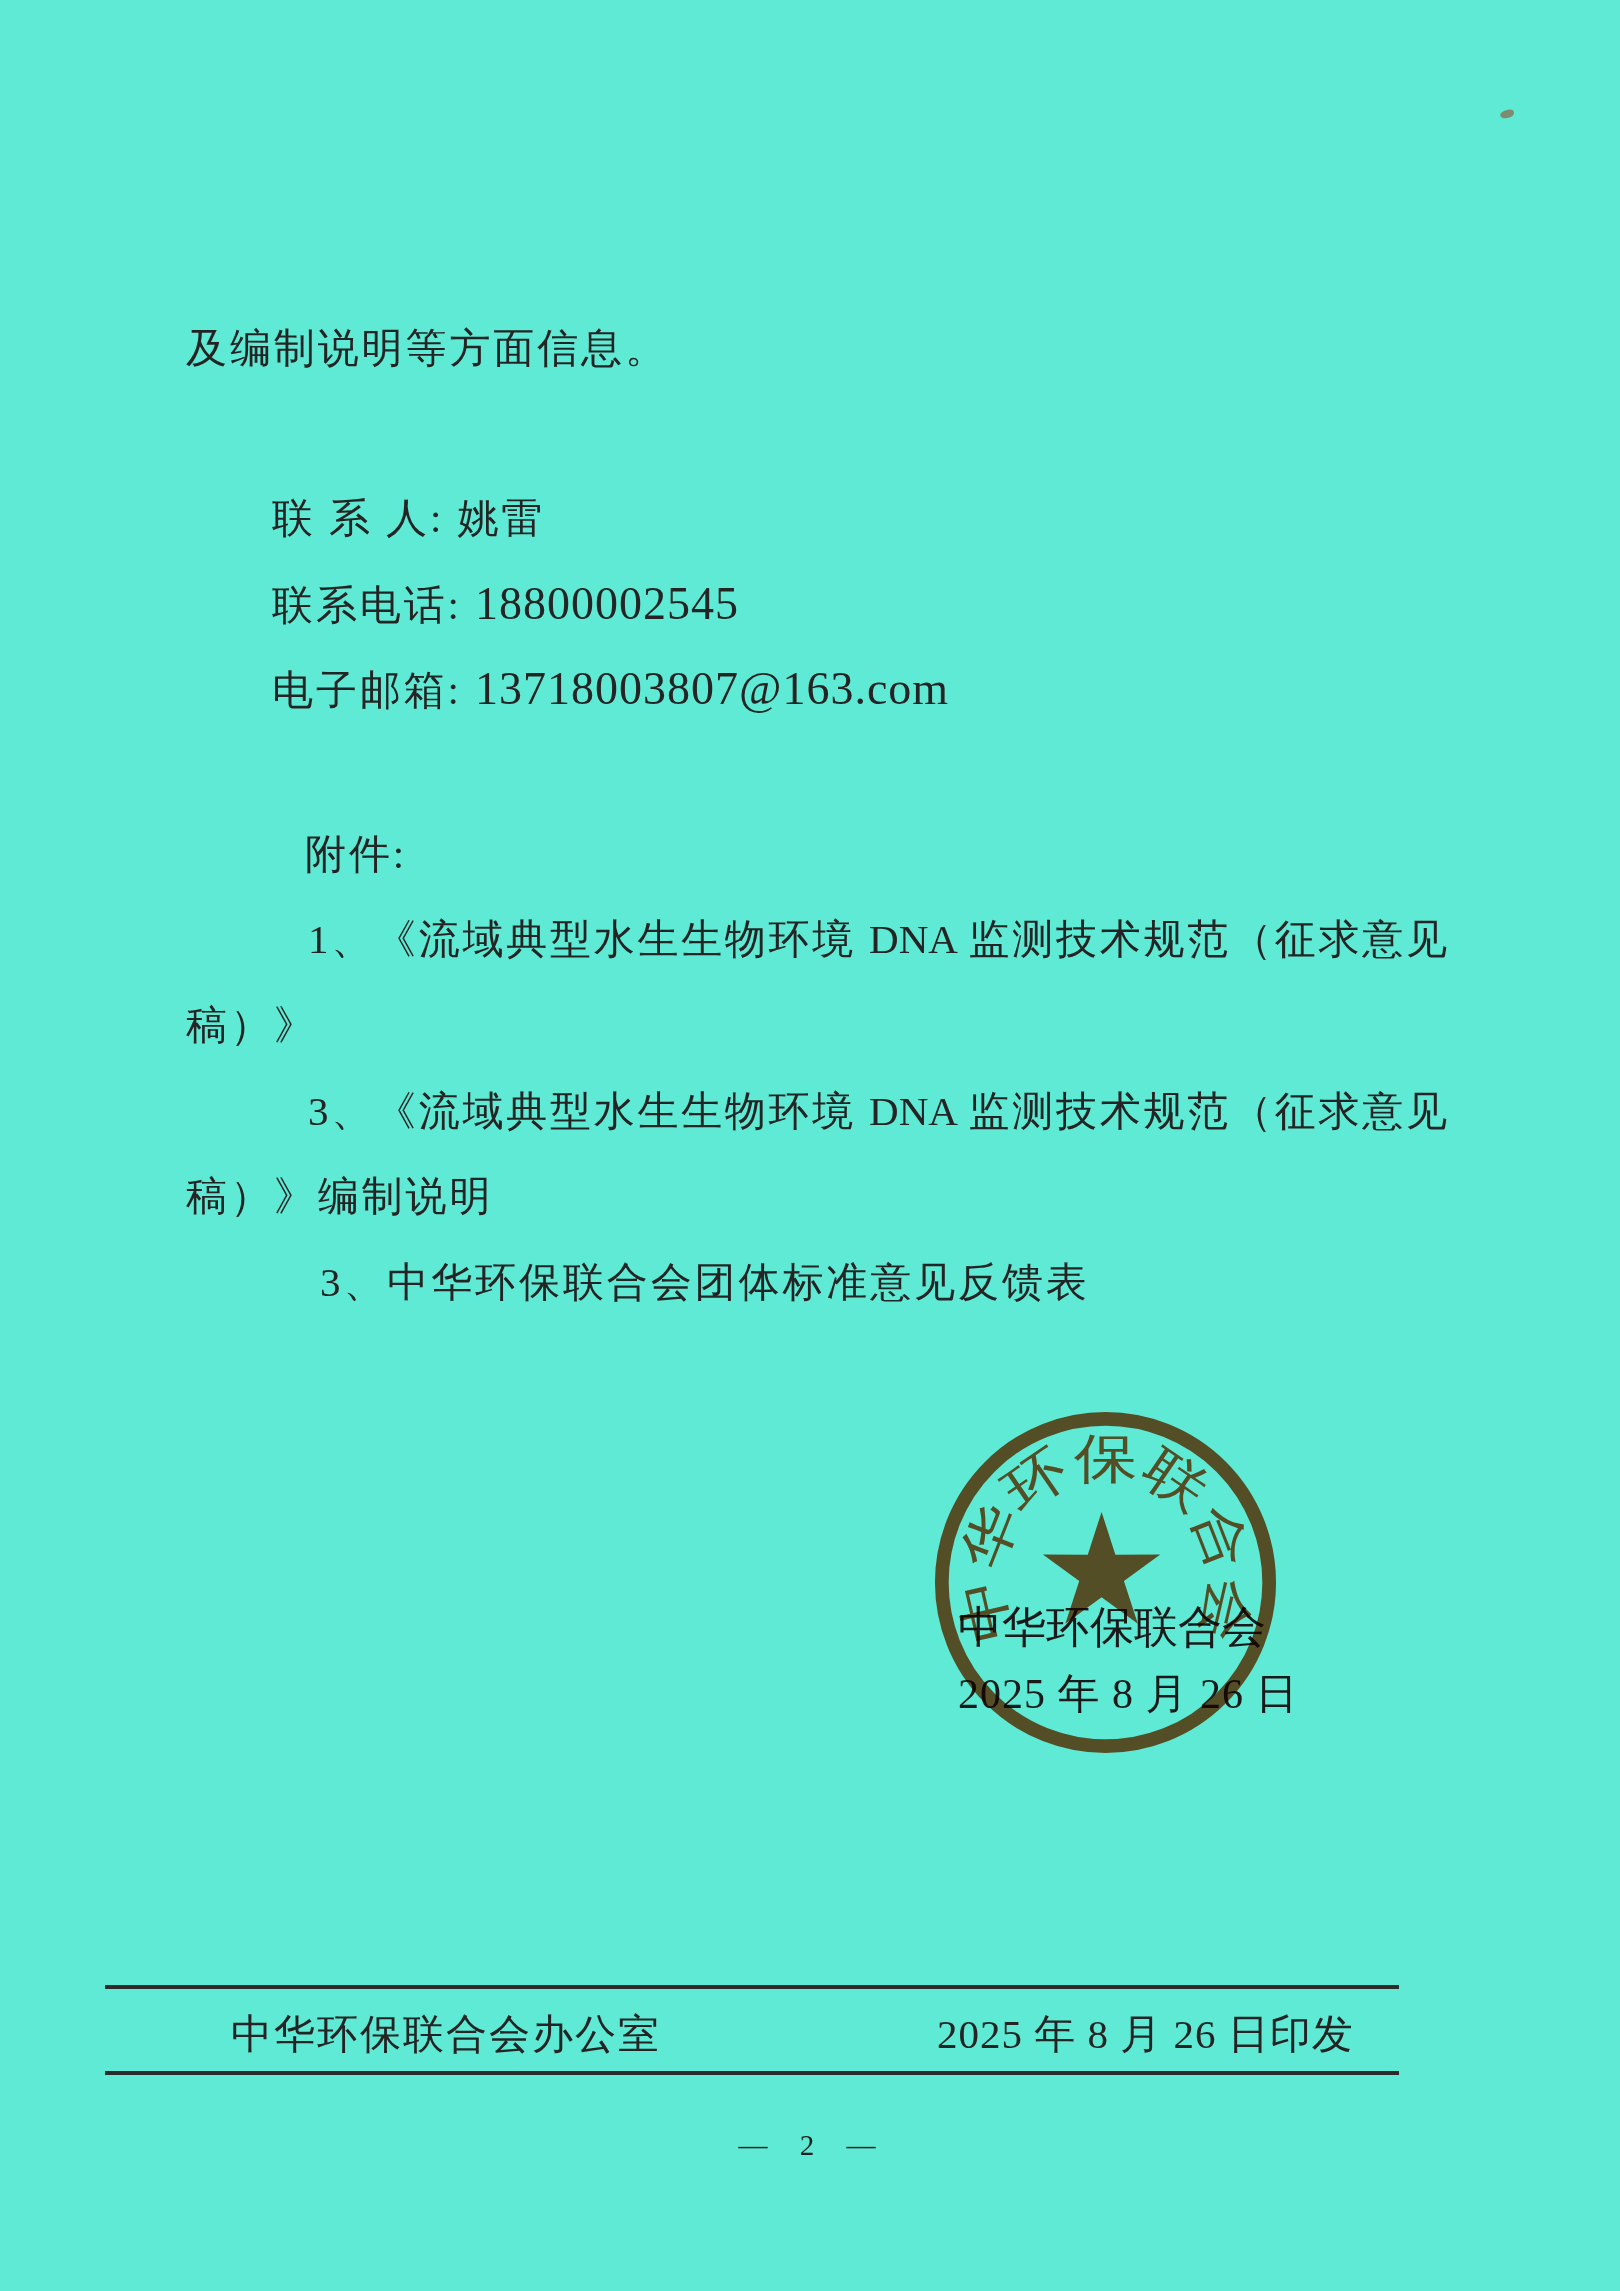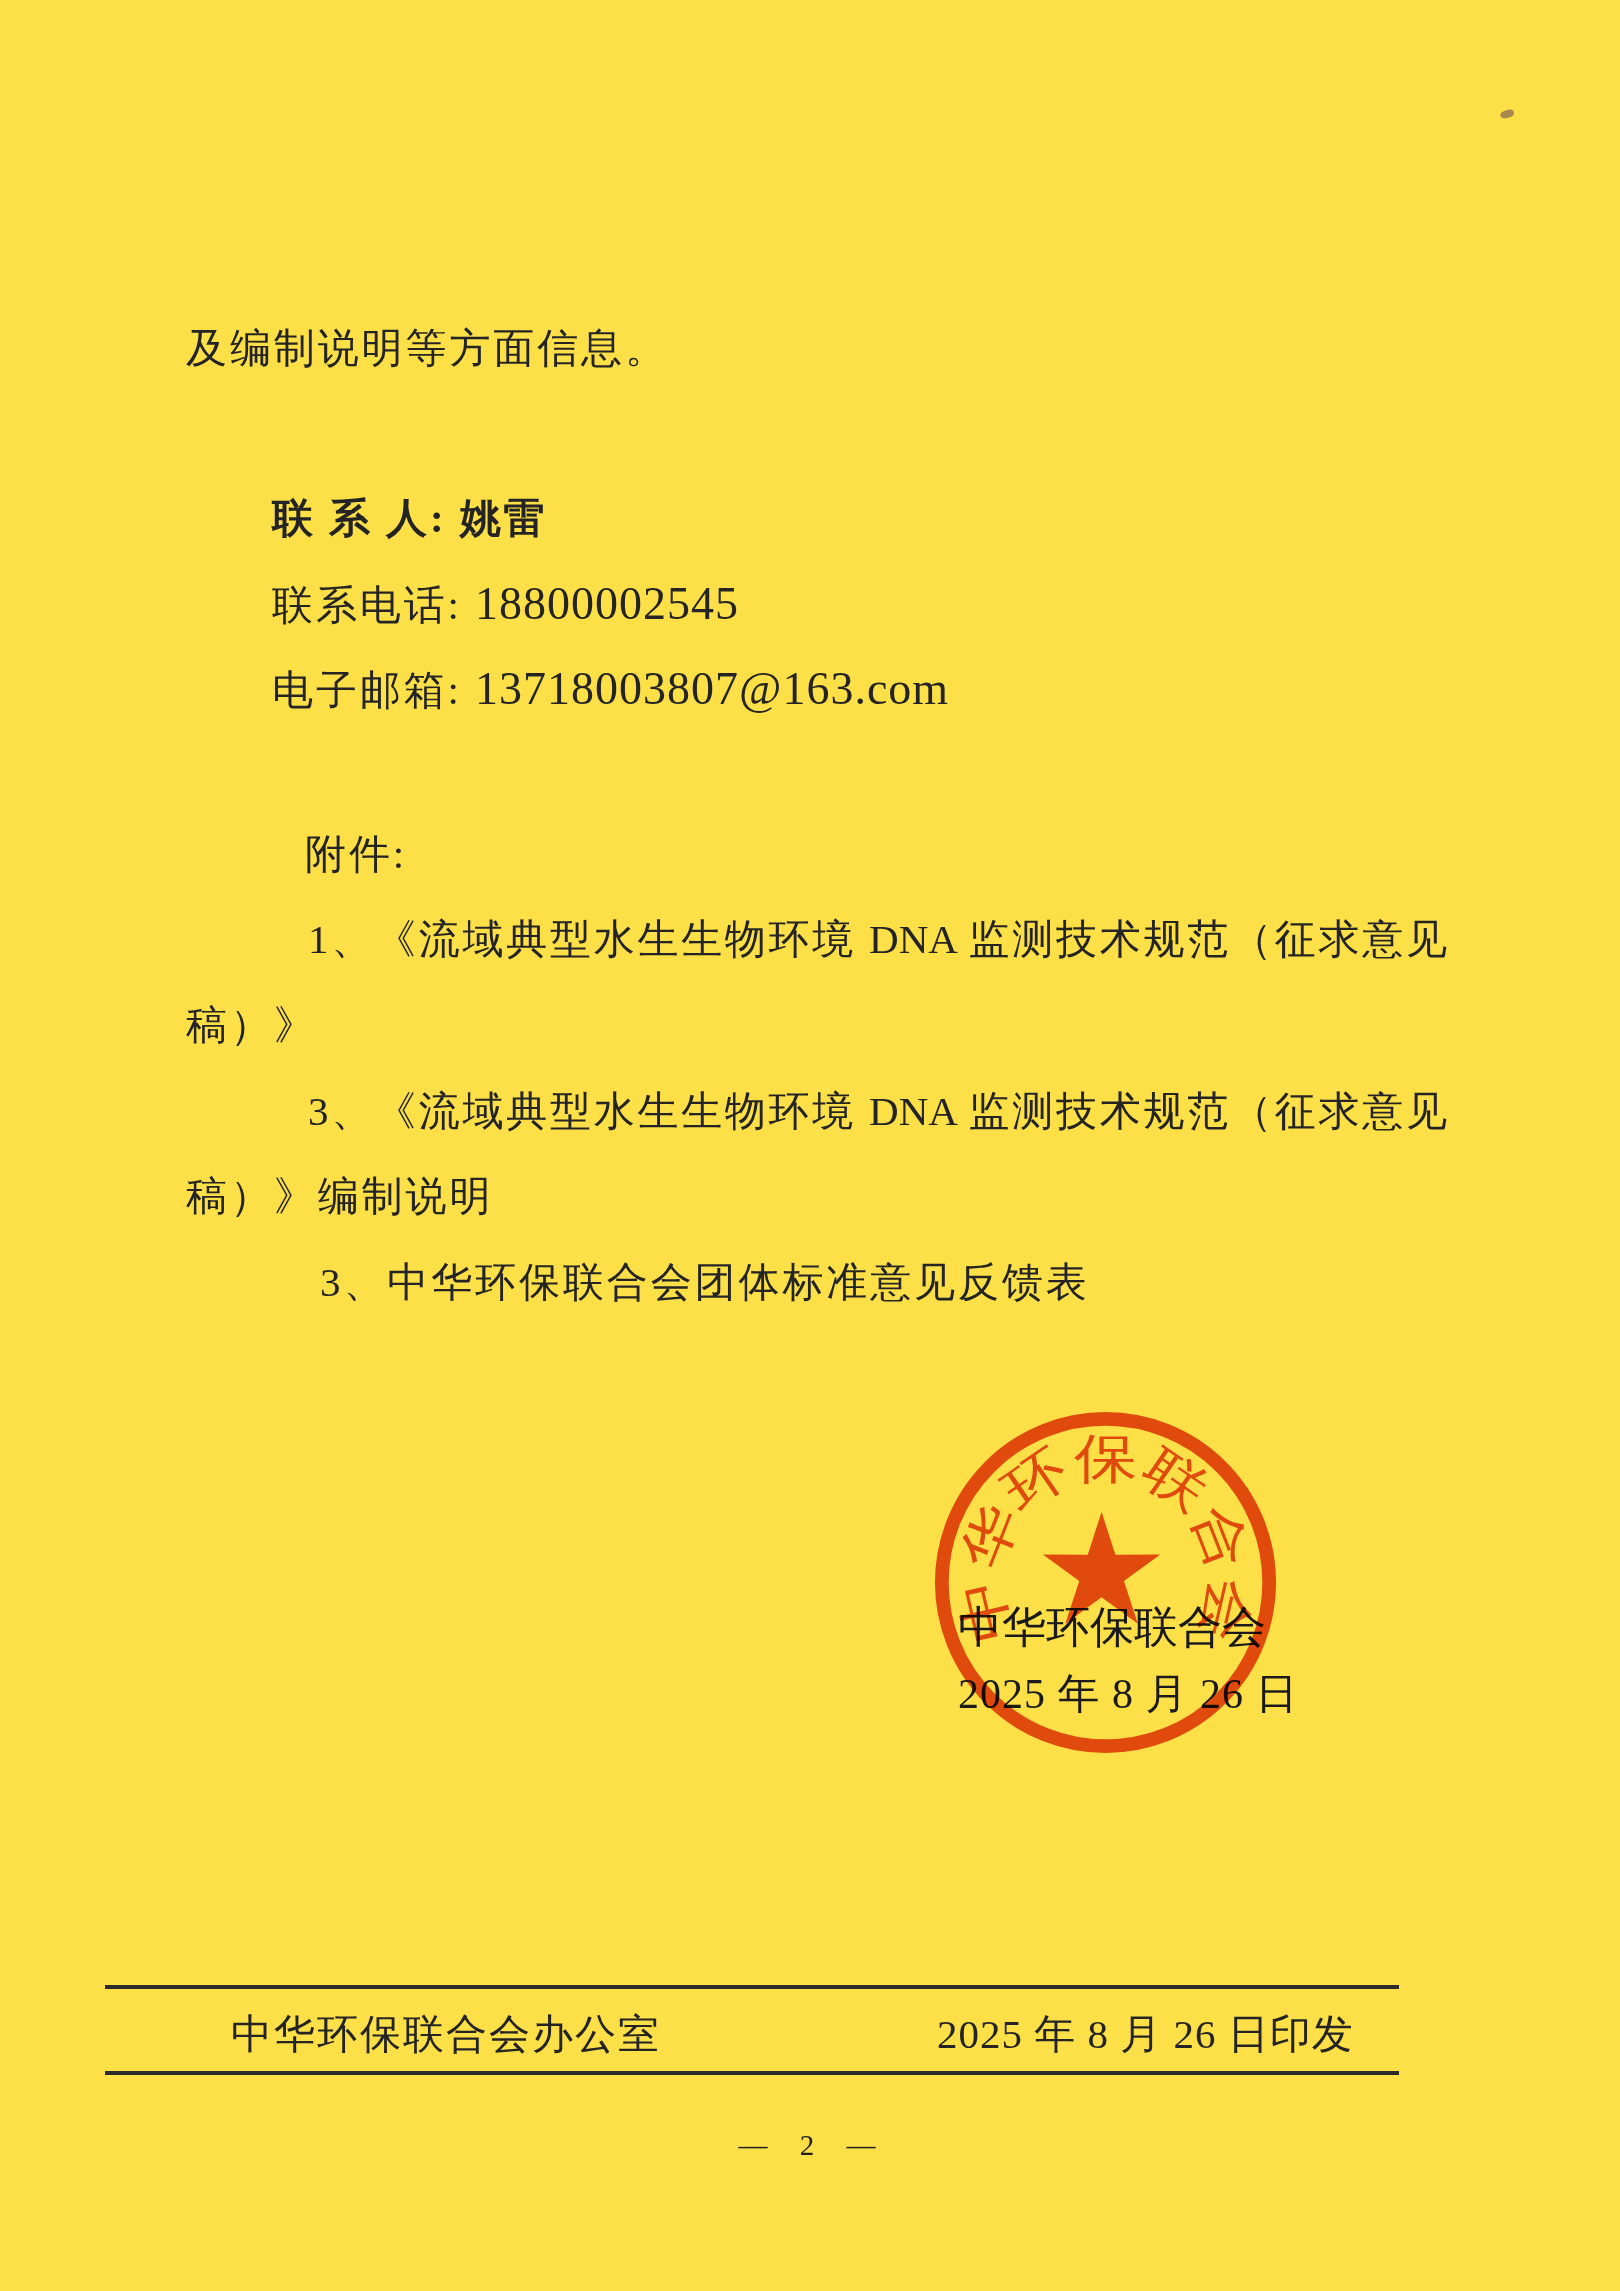--- a/index.html
+++ b/index.html
@@ -1,17 +1,17 @@
 <!DOCTYPE html>
 <html><head>
 <meta charset="utf-8">
 <style>
   html,body{margin:0;padding:0;background:#e8e8e8;}
   .page{
-    position:relative;width:1620px;height:2292px;background:#fde047;
+    position:relative;width:1620px;height:2292px;background:#5eead4;
     font-family:"Liberation Serif","DejaVu Serif",serif;color:#242424;
     overflow:hidden;margin:0 auto;
   }
   .line{position:absolute;font-size:41px;line-height:1.15;letter-spacing:2.9px;white-space:pre;}
   .line .val{font-size:46px;letter-spacing:1px;}
   .just{width:1139px;letter-spacing:0;text-align:justify;text-align-last:justify;white-space:normal;margin-left:36px;}
   .sig{position:absolute;color:#1a1a1a;white-space:pre;z-index:3;}
   .sig-org{font-size:44px;letter-spacing:0px;}
   .sig-date{font-size:42px;letter-spacing:1px;}
   .stamp-svg{position:absolute;left:933px;top:1411px;width:345px;height:345px;
@@ -24,21 +24,21 @@
     background:#8a6b4f;border-radius:60% 40% 50% 50%;opacity:.75;transform:rotate(-12deg);}
 </style>
 </head>
 <body>
 
 <div class="page">
 
   <div class="line" style="left:186px;top:325px;">及编制说明等方面信息。</div>
 
   <div>
-    <div class="line" style="left:272px;top:495px;font-weight:bold;"><span>联 系 人: </span><span>姚雷</span></div>
+    <div class="line" style="left:272px;top:495px;"><span>联 系 人: </span><span>姚雷</span></div>
     <div class="line" style="left:272px;top:578px;"><span>联系电话: </span><span class="val">18800002545</span></div>
     <div class="line" style="left:272px;top:663px;"><span>电子邮箱: </span><span class="val">13718003807@163.com</span></div>
   </div>
 
   <div>
     <div class="line" style="left:272px;top:831px;margin-left:33px;">附件:</div>
     <div class="line just" style="left:272px;top:916px;">1、《流域典型水生生物环境 DNA 监测技术规范（征求意见</div>
     <div class="line" style="left:186px;top:1002px;">稿）》</div>
     <div class="line just" style="left:272px;top:1088px;">3、《流域典型水生生物环境 DNA 监测技术规范（征求意见</div>
     <div class="line" style="left:186px;top:1173px;">稿）》编制说明</div>

